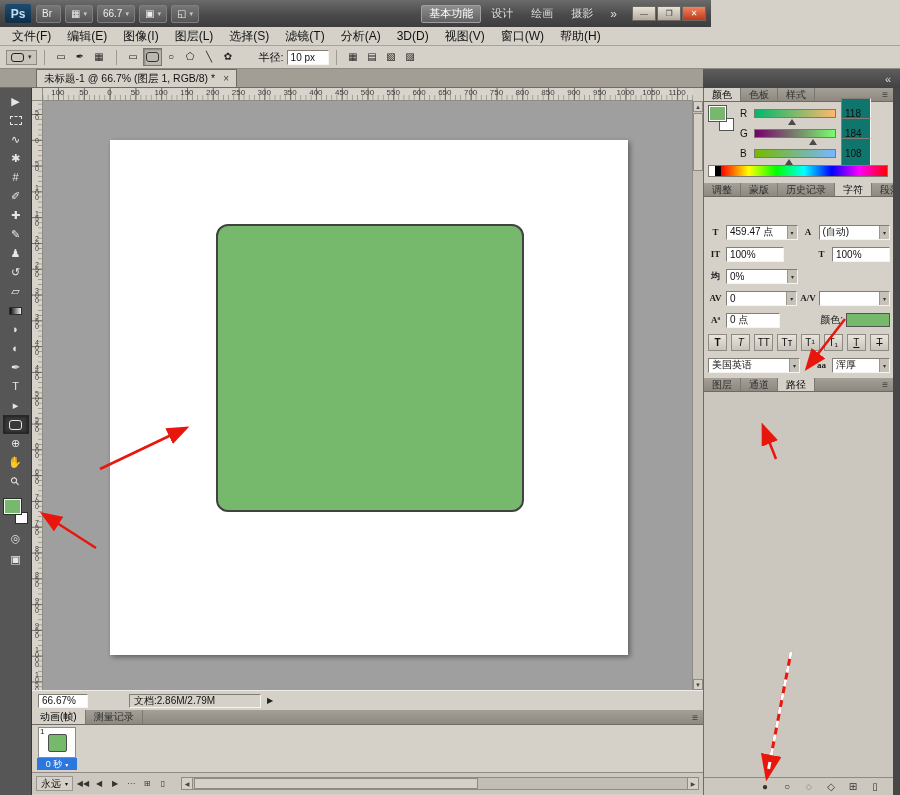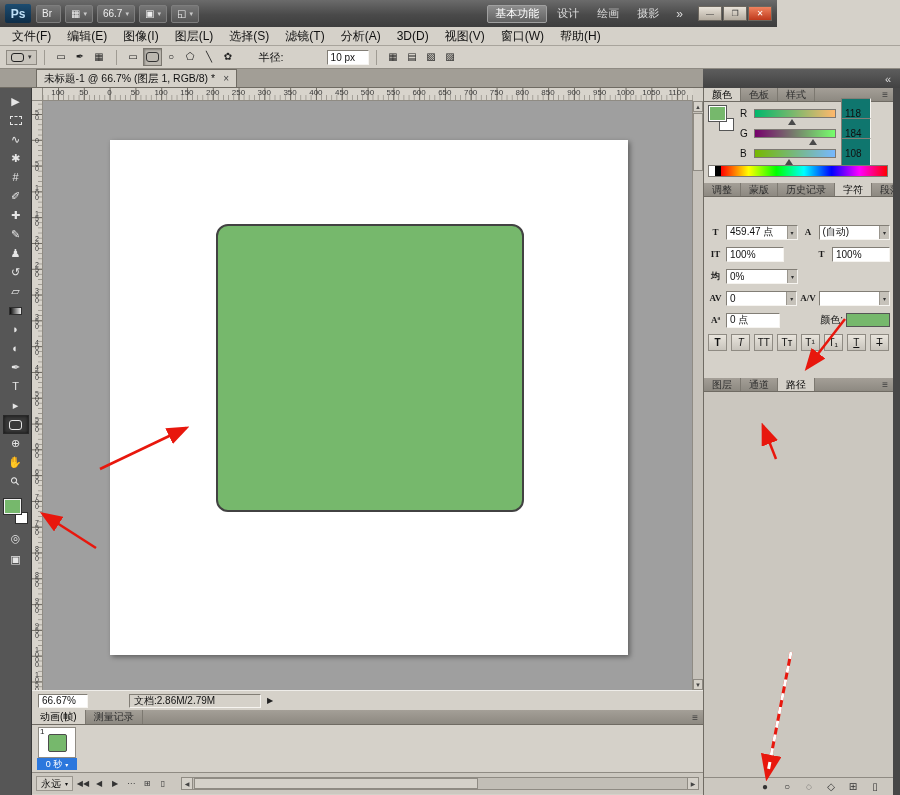--- a/index.html
+++ b/index.html
@@ -1,20 +1,20 @@
 <!DOCTYPE html>
 <html><head>
 <meta charset="utf-8">
 <style>
   *{margin:0;padding:0;box-sizing:border-box;font-family:"Liberation Sans","DejaVu Sans",sans-serif;}
   body{margin:0;background:#2b2b2b;}
   .app{position:relative;width:900px;height:795px;background:#d5d1c9;overflow:hidden;font-size:11px;color:#111;}
 
   
-  .titlebar{position:absolute;left:0;top:0;width:777px;height:27px;background:linear-gradient(#6b6b6b,#4a4a4a 55%,#3d3d3d);display:flex;align-items:center;gap:5px;padding:0 5px;color:#e4e4e4;}
+  .titlebar{position:absolute;left:0;top:0;width:711px;height:27px;background:linear-gradient(#6b6b6b,#4a4a4a 55%,#3d3d3d);display:flex;align-items:center;gap:5px;padding:0 5px;color:#e4e4e4;}
   .ps-logo{width:26px;height:19px;background:linear-gradient(#1d4c70,#0e2e49);color:#bfe0f7;font-weight:bold;font-size:12px;display:flex;align-items:center;justify-content:center;border-radius:2px;}
   .appbar{display:flex;align-items:center;gap:4px;}
   .appbtn{height:18px;display:flex;align-items:center;gap:3px;padding:0 5px;border:1px solid #7e7e7e;border-radius:2px;background:linear-gradient(#767676,#555);font-size:10px;color:#eee;}
   .appbtn .arw{font-size:7px;color:#c9c9c9;}
   .ws{display:flex;gap:2px;margin-left:auto;align-items:center;}
   .ws-btn{height:18px;padding:0 7px;display:flex;align-items:center;font-size:11px;color:#ddd;border-radius:2px;border:1px solid transparent;}
   .ws-btn.active{background:linear-gradient(#8d8d8d,#616161);border-color:#a0a0a0;color:#fff;}
   .overflow{color:#ddd;padding:0 4px;font-size:12px;}
   .winbtns{display:flex;gap:1px;margin-left:6px;}
   .winbtn{width:24px;height:15px;display:flex;align-items:center;justify-content:center;font-size:8px;background:linear-gradient(#e9e3d9,#b3ab9f);border:1px solid #6c675f;color:#333;}
@@ -28,21 +28,21 @@
   .optionsbar{position:absolute;left:0;top:46px;width:900px;height:23px;background:#d5d1c9;border-bottom:1px solid #8f8b83;display:flex;align-items:center;gap:3px;padding:0 6px;}
   .sep{width:1px;height:15px;background:#9f9b93;margin:0 4px;}
   .preset{display:flex;align-items:center;gap:4px;padding:2px 4px;border:1px solid #8f8b83;background:#c9c5bd;}
   .rbox{width:13px;height:9px;border:1px solid #222;border-radius:3px;}
   .preset .arw{font-size:7px;color:#333;}
   .opt-btn{min-width:19px;height:18px;display:flex;align-items:center;justify-content:center;font-size:10px;color:#222;border:1px solid transparent;padding:0 1px;}
   .opt-btn.active{border-color:#7b776f;background:#bcb8b0;box-shadow:inset 1px 1px 2px rgba(0,0,0,.3);}
   .opt-btn .glyph{line-height:1;}
   .icon-rounded-box .glyph{width:13px;height:10px;border:1px solid #333;border-radius:3px;}
   .radius-label{font-size:11px;margin-left:18px;}
-  .radius-input{width:42px;height:15px;background:#fff;border:1px solid;border-color:#827e76 #f6f4f0 #f6f4f0 #827e76;font-size:10px;padding:0 3px;display:flex;align-items:center;margin-left:40px;}
+  .radius-input{width:42px;height:15px;background:#fff;border:1px solid;border-color:#827e76 #f6f4f0 #f6f4f0 #827e76;font-size:10px;padding:0 3px;display:flex;align-items:center;}
 
   
   .tabbar{position:absolute;left:0;top:69px;width:703px;height:19px;background:#a29e96;border-bottom:1px solid #6f6b63;display:flex;align-items:flex-end;padding-left:36px;}
   .doctab{height:18px;background:#d5d1c9;border:1px solid #6f6b63;border-bottom:none;display:flex;align-items:center;gap:8px;padding:0 7px;font-size:10.5px;}
   .doctab .close{font-size:10px;color:#444;}
   .panel-topbar{position:absolute;left:703px;top:69px;width:197px;height:19px;background:linear-gradient(#5d5d5d,#424242);display:flex;align-items:center;justify-content:flex-end;padding-right:9px;color:#ddd;font-size:11px;}
 
   
   .toolbar{position:absolute;left:0;top:88px;width:32px;height:707px;background:#565656;border-right:1px solid #3a3a3a;display:flex;flex-direction:column;align-items:center;padding-top:4px;}
   .tools{display:flex;flex-direction:column;align-items:center;}
@@ -688,20 +688,31 @@
           </div>
 
           <div class="fmt underline" data-name="underline-button">
             <span>T</span>
           </div>
 
           <div class="fmt strike" data-name="strikethrough-button">
             <span>T</span>
           </div>
         </div>
+      <div class="crow r8">
+        <div class="dd" style="width:92px" data-name="language-select">
+          <span>美国英语</span>
+          <span class="arw" data-name="chevron-down-icon">▾</span>
+        </div>
+        <span class="ficon ml-auto" data-name="anti-alias-icon">aa</span>
+        <div class="dd" style="width:58px" data-name="anti-alias-select">
+          <span>浑厚</span>
+          <span class="arw" data-name="chevron-down-icon">▾</span>
+        </div>
+      </div>
     </div>
   </section>
 
   <section class="panel paths-panel" data-name="paths-panel">
     <div class="tabstrip" data-name="layers-group-tabstrip">
       <div class="tabs" data-name="layers-group-tabs">
 
       <div class="tab" data-name="panel-tab">图层</div>
           <div class="tab" data-name="panel-tab">通道</div>
           <div class="tab active" data-name="panel-tab">路径</div>

